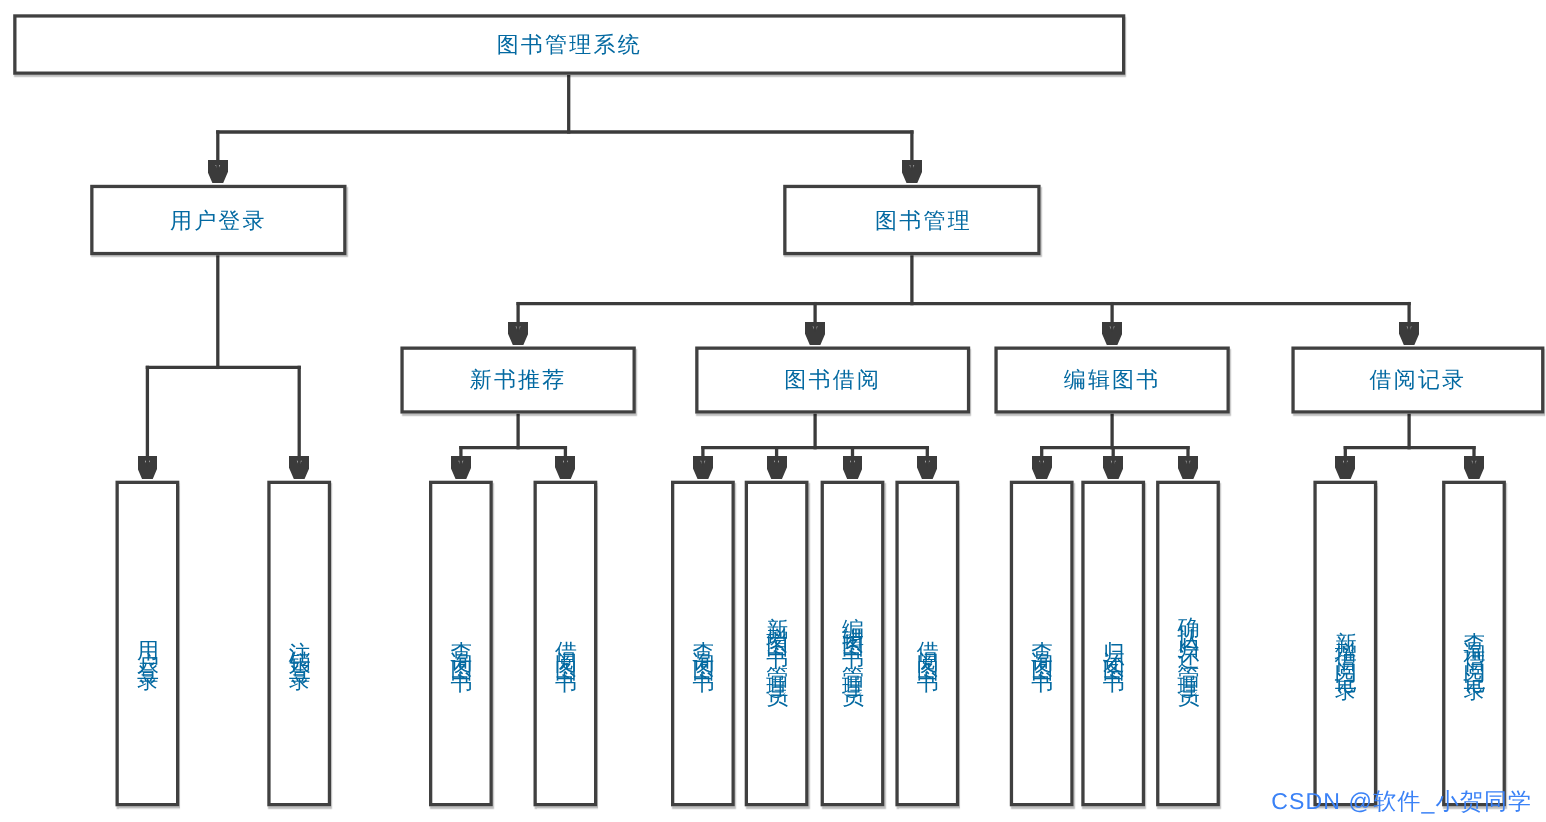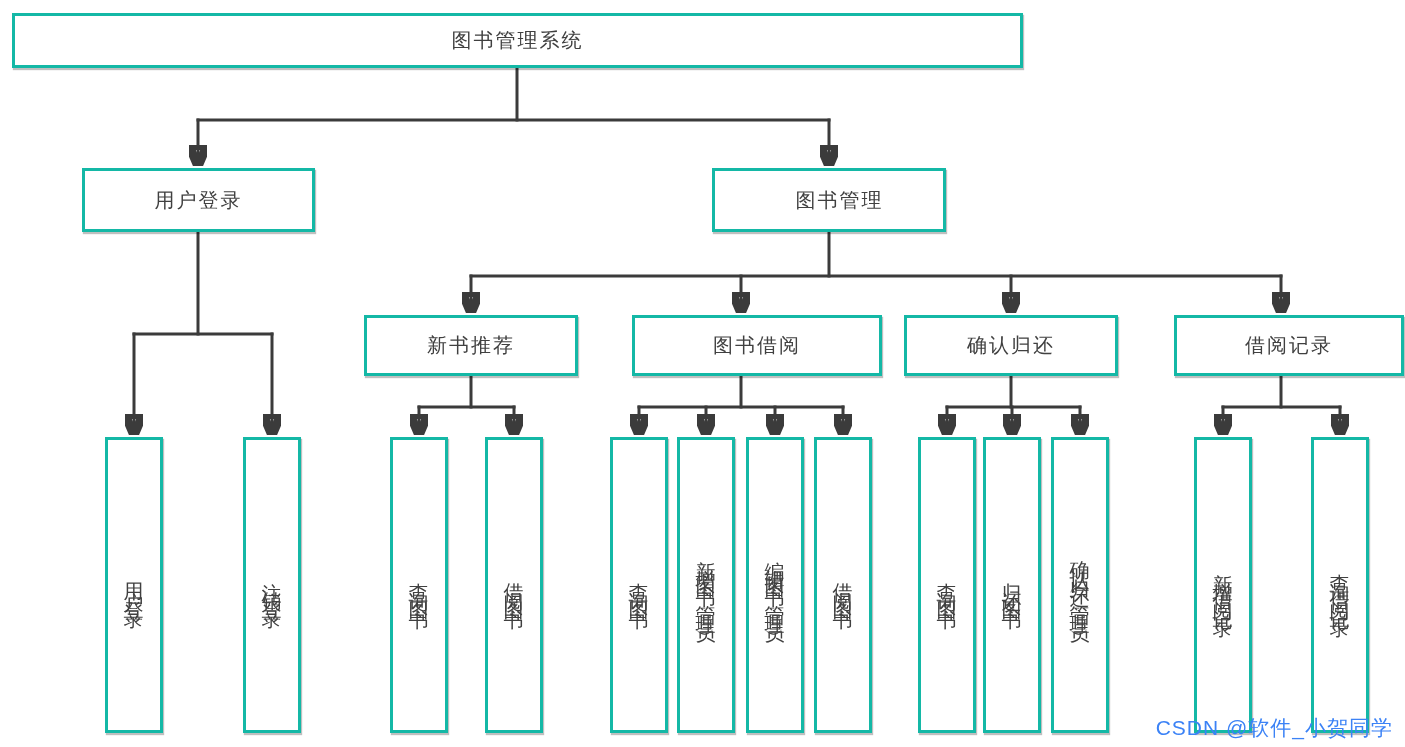--- a/index.html
+++ b/index.html
@@ -26,22 +26,22 @@
   .wires path, .wires line {
     stroke: #3b3b3b;
     stroke-width: 3;
     fill: none;
     stroke-linecap: square;
   }
   .node {
     position: absolute;
     box-sizing: border-box;
     background: #ffffff;
-    border: 3px solid #14b8a6;
-    color: #404040;
+    border: 3px solid #404040;
+    color: #0369a1;
     display: flex;
     align-items: center;
     justify-content: center;
     box-shadow: 1px 2px 1px rgba(0,0,0,0.25);
   }
   .hnode {
     font-size: 20px;
     letter-spacing: 2px;
   }
   .vnode {
@@ -131,21 +131,21 @@
   <div class="node hnode" style="left:12px; top:13px; width:1011px; height:55px;">图书管理系统</div>
 
   <div class="node hnode" style="left:82px; top:168px; width:233px; height:64px;">用户登录</div>
 
   <div class="node hnode" style="left:712px; top:168px; width:234px; height:64px;padding-left:21px;">图书管理</div>
 
   <div class="node hnode" style="left:364px; top:315px; width:214px; height:61px;">新书推荐</div>
 
   <div class="node hnode" style="left:632px; top:315px; width:250px; height:61px;">图书借阅</div>
 
-  <div class="node hnode" style="left:904px; top:315px; width:214px; height:61px;">确认归还</div>
+  <div class="node hnode" style="left:904px; top:315px; width:214px; height:61px;">编辑图书</div>
 
   <div class="node hnode" style="left:1174px; top:315px; width:230px; height:61px;">借阅记录</div>
 
   <div class="node vnode" style="left:105px; top:437px; width:58px; height:296px;">用户登录</div>
 
   <div class="node vnode" style="left:243px; top:437px; width:58px; height:296px;">注销登录</div>
 
   <div class="node vnode" style="left:390px; top:437px; width:58px; height:296px;">查询图书</div>
 
   <div class="node vnode" style="left:485px; top:437px; width:58px; height:296px;">借阅图书</div>

